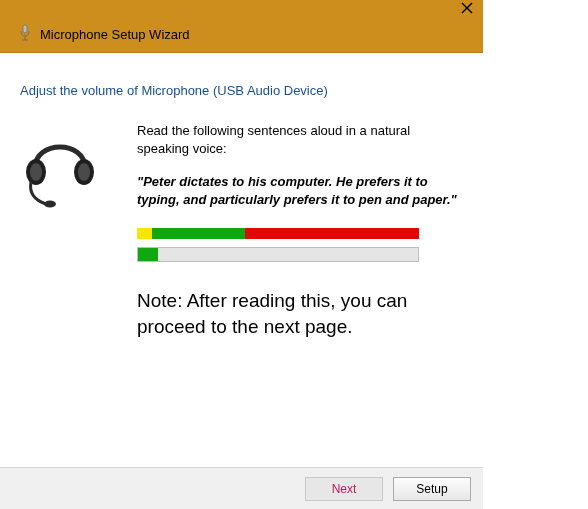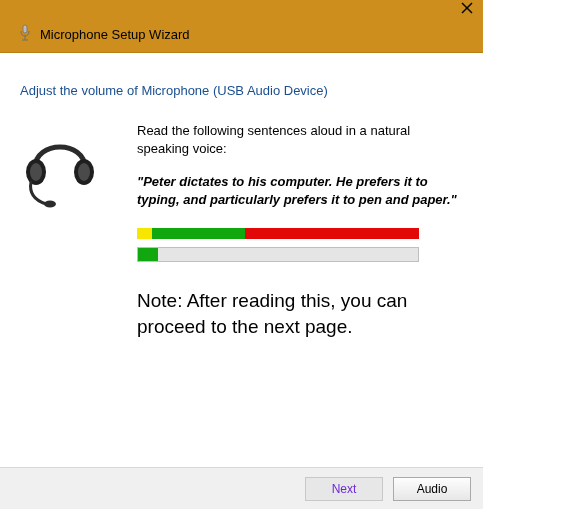--- a/index.html
+++ b/index.html
@@ -120,21 +120,21 @@
   .btn {
     min-width: 78px;
     height: 24px;
     border: 1px solid #a9a9a9;
     background: linear-gradient(#fdfdfd,#e7e7e7);
     font-size: 12px;
     cursor: pointer;
     padding: 0 10px;
   }
   .btn.disabled {
-    color: #6d28d9;
+    color: #be185d;
     background: #e7e7e7;
     border-color: #c8c8c8;
     cursor: default;
   }
 </style>
 </head>
 <body>
 
 <div class="wizard">
 
@@ -188,16 +188,16 @@
           <div class="fill" style="width:20px"></div>
         </div>
 
         <div class="note">Note: After reading this, you can proceed to the next page.</div>
       </div>
     </div>
   </div>
 
   <div class="footer">
     <button class="btn disabled" disabled="">Next</button>
-    <button class="btn">Audio</button>
+    <button class="btn">Setup</button>
   </div>
 
 </div>
 
 </body></html>

